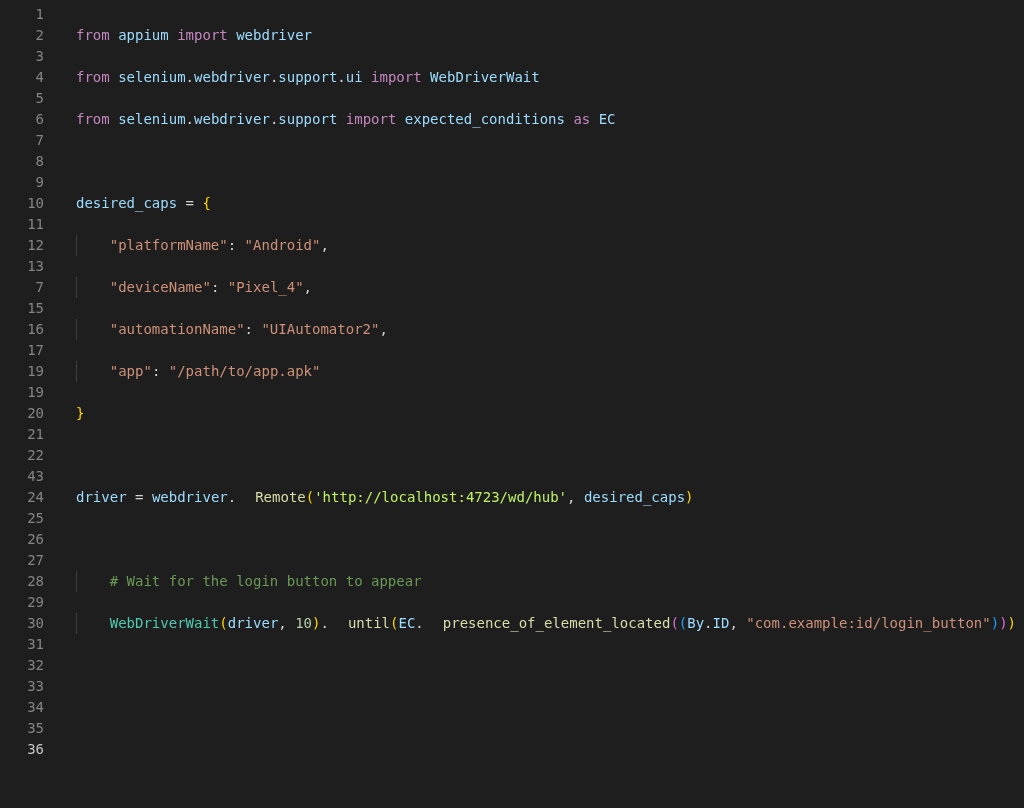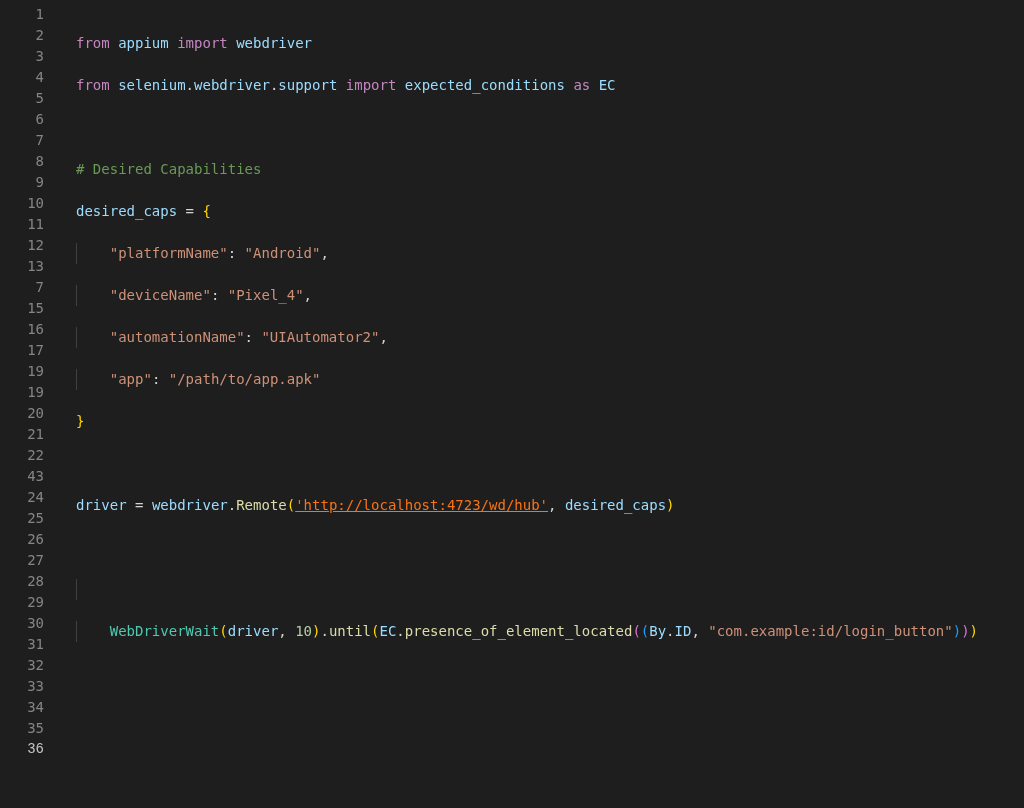--- a/index.html
+++ b/index.html
@@ -1,35 +1,35 @@
 <!DOCTYPE html>
 <html><head>
 <meta charset="utf-8">
 <style>
   * { margin:0; padding:0; box-sizing:border-box; }
   html,body { width:1024px; height:808px; background:#1e1e1e; font-family:"Menlo","Consolas","DejaVu Sans Mono",monospace; font-size:14px; overflow:hidden; }
   .editor { display:flex; height:100%; line-height:21px; }
   .gutter { width:62px; text-align:right; color:#858585; padding-right:18px; padding-top:4px; user-select:none; background:#1e1e1e; }
-  .gutter .ln[data-active="true"] { color:#c6c6c6;font-family:Liberation Mono, monospace; }
-  .code { flex:1; padding-top:12px; padding-left:14px; white-space:pre; color:#d4d4d4; position:relative; }
+  .gutter .ln[data-active="true"] { color:#c6c6c6; }
+  .code { flex:1; padding-top:4px; padding-left:14px; white-space:pre; color:#d4d4d4; position:relative; }
   .row { position:relative; height:21px; }
   .guide1 { position:absolute; left:0; top:0; bottom:0; border-left:1px solid #404040; }
   
   .kw   { color:#c586c0; }   
-  .fn   { color:#dcdcaa; }   
+  .fn   { color:#dcdcaa;margin-left:19px; }   
   .cls  { color:#4ec9b0; }   
   .var  { color:#9cdcfe; }   
   .str  { color:#ce9178; }   
   .num  { color:#b5cea8; }   
   .cmt  { color:#6a9955; }   
   .p    { color:#d4d4d4; }   
   .br1  { color:#ffd700; }   
   .br2  { color:#da70d6; }   
   .br3  { color:#179fff; }   
-  .url  { color:#f97316; text-decoration:underline; }
+  .url  { color:#bef264; }
 </style>
 </head>
 <body>
 
 <div class="editor">
   <div class="gutter">
     <div class="ln">1</div>
     <div class="ln">2</div>
     <div class="ln">3</div>
     <div class="ln">4</div>
@@ -62,33 +62,33 @@
     <div class="ln">31</div>
     <div class="ln">32</div>
     <div class="ln">33</div>
     <div class="ln">34</div>
     <div class="ln">35</div>
     <div class="ln" data-active="true">36</div>
   </div>
 
   <div class="code">
 <div class="row"><span class="kw">from</span><span class="p"> </span><span class="var">appium</span><span class="p"> </span><span class="kw">import</span><span class="p"> </span><span class="var">webdriver</span></div>
+<div class="row"><span class="kw">from</span><span class="p"> </span><span class="var">selenium</span><span class="p">.</span><span class="var">webdriver</span><span class="p">.</span><span class="var">support</span><span class="p">.</span><span class="var">ui</span><span class="p"> </span><span class="kw">import</span><span class="p"> </span><span class="var">WebDriverWait</span></div>
 <div class="row"><span class="kw">from</span><span class="p"> </span><span class="var">selenium</span><span class="p">.</span><span class="var">webdriver</span><span class="p">.</span><span class="var">support</span><span class="p"> </span><span class="kw">import</span><span class="p"> </span><span class="var">expected_conditions</span><span class="p"> </span><span class="kw">as</span><span class="p"> </span><span class="var">EC</span></div>
 <div class="row"></div>
-<div class="row"><span class="cmt"># Desired Capabilities</span></div>
 <div class="row"><span class="var">desired_caps</span><span class="p"> = </span><span class="br1">{</span></div>
 <div class="row"><span class="guide1"></span><span class="p">    </span><span class="str">"platformName"</span><span class="p">: </span><span class="str">"Android"</span><span class="p">,</span></div>
 <div class="row"><span class="guide1"></span><span class="p">    </span><span class="str">"deviceName"</span><span class="p">: </span><span class="str">"Pixel_4"</span><span class="p">,</span></div>
 <div class="row"><span class="guide1"></span><span class="p">    </span><span class="str">"automationName"</span><span class="p">: </span><span class="str">"UIAutomator2"</span><span class="p">,</span></div>
 <div class="row"><span class="guide1"></span><span class="p">    </span><span class="str">"app"</span><span class="p">: </span><span class="str">"/path/to/app.apk"</span></div>
 <div class="row"><span class="br1">}</span></div>
 <div class="row"></div>
 <div class="row"><span class="var">driver</span><span class="p"> = </span><span class="var">webdriver</span><span class="p">.</span><span class="fn">Remote</span><span class="br1">(</span><span class="url">'http://localhost:4723/wd/hub'</span><span class="p">, </span><span class="var">desired_caps</span><span class="br1">)</span></div>
 <div class="row"></div>
-<div class="row"><span class="guide1"></span><span class="p">    </span></div>
+<div class="row"><span class="guide1"></span><span class="p">    </span><span class="cmt"># Wait for the login button to appear</span></div>
 <div class="row"><span class="guide1"></span><span class="p">    </span><span class="cls">WebDriverWait</span><span class="br1">(</span><span class="var">driver</span><span class="p">, </span><span class="num">10</span><span class="br1">)</span><span class="p">.</span><span class="fn">until</span><span class="br1">(</span><span class="var">EC</span><span class="p">.</span><span class="fn">presence_of_element_located</span><span class="br2">(</span><span class="br3">(</span><span class="var">By</span><span class="p">.</span><span class="var">ID</span><span class="p">, </span><span class="str">"com.example:id/login_button"</span><span class="br3">)</span><span class="br2">)</span><span class="br1">)</span></div>
 
 
 
 
 
 
 
 
 

